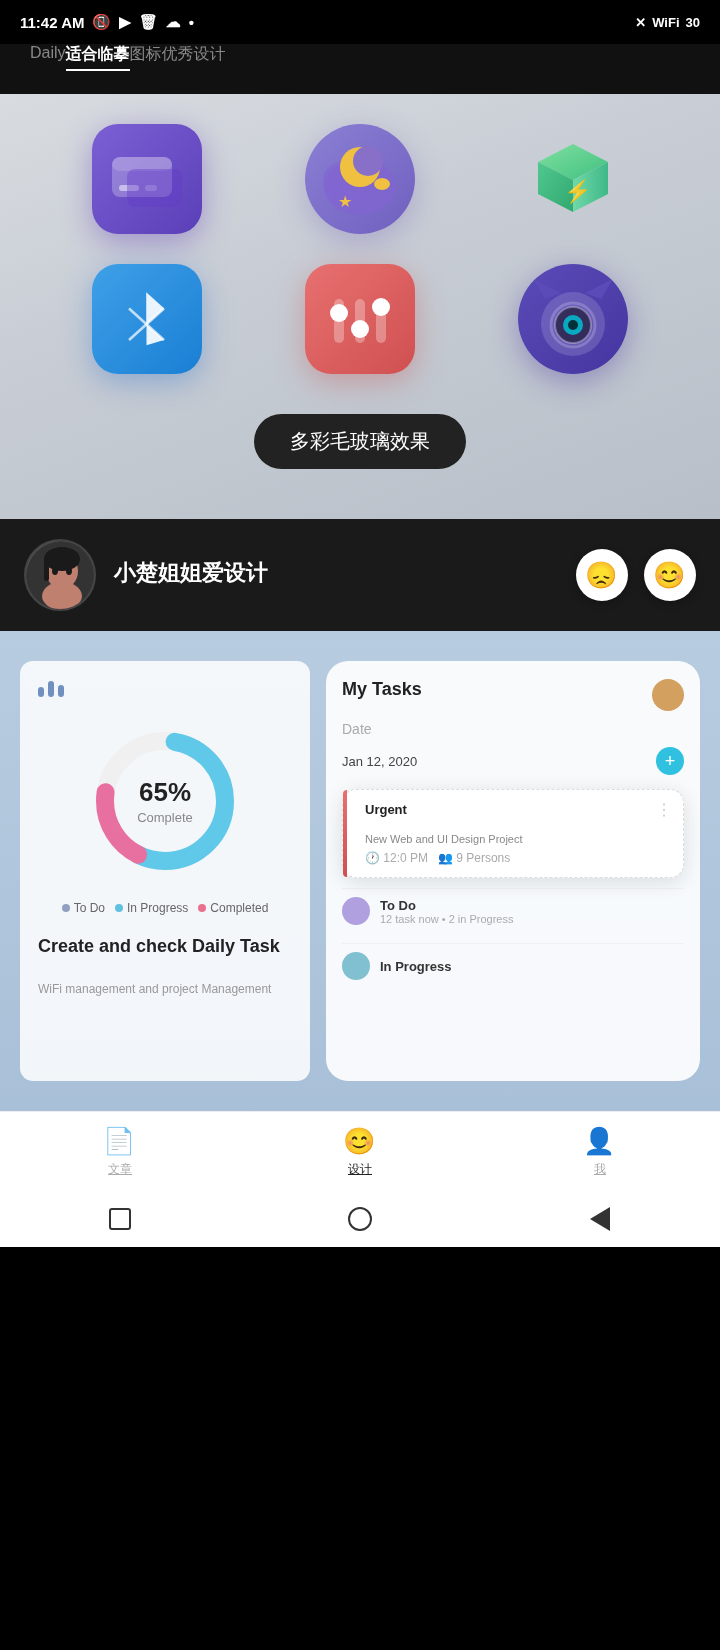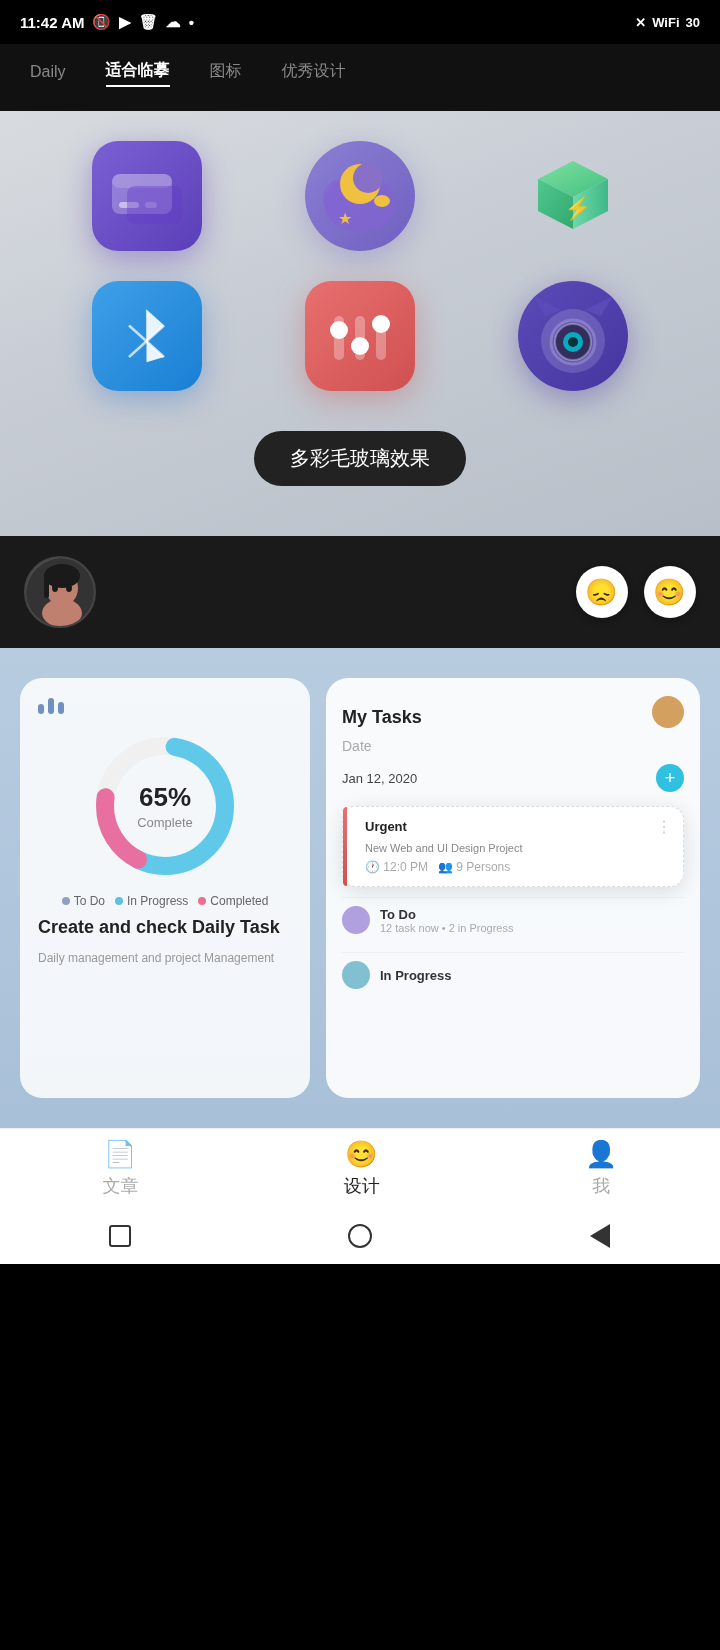--- a/index.html
+++ b/index.html
@@ -23,25 +23,24 @@
       color: #fff;
       font-size: 15px;
       font-weight: 600;
     }
     .status-left { display: flex; align-items: center; gap: 8px; }
     .status-right { display: flex; align-items: center; gap: 6px; font-size: 13px; }
 
     
     .nav-tabs {
       background: #111;
-      height: 67px;
-      display: flex;
-      align-items: center;
+      height: 50px;
+      display: flex;
+      align-items: flex-start;
       padding: 0 30px 8px;
-      gap: 40px;
     }
     .nav-tab {
       color: #888;
       font-size: 16px;
       padding-bottom: 4px;
       cursor: pointer;
     }
     .nav-tab.active {
       color: #fff;
       font-weight: 600;
@@ -173,26 +172,26 @@
       background: linear-gradient(180deg, #b8cce0 0%, #a8c0d8 100%);
       padding: 30px 20px;
       display: flex;
       gap: 16px;
       min-height: 480px;
     }
 
     
     .task-card-left {
       background: rgba(255,255,255,0.85);
-      border-radius: 22px;
+      border-radius: 13px;
       padding: 20px 18px;
       flex: 0 0 290px;
       display: flex;
       flex-direction: column;
-      gap: 8px;
+      gap: 20px;
     }
     .bar-icon {
       display: flex;
       gap: 4px;
       align-items: flex-end;
       margin-bottom: 4px;
     }
     .bar-icon span {
       display: block;
       width: 6px;
@@ -261,21 +260,21 @@
       flex: 1;
       display: flex;
       flex-direction: column;
       gap: 10px;
       position: relative;
       overflow: visible;
     }
     .tasks-header {
       display: flex;
       justify-content: space-between;
-      align-items: flex-end;
+      align-items: flex-start;
     }
     .tasks-title {
       font-size: 18px;
       font-weight: 700;
       color: #222;
     }
     .tasks-avatar {
       width: 32px;
       height: 32px;
       border-radius: 50%;
@@ -325,21 +324,21 @@
     .urgent-label {
       font-size: 13px;
       font-weight: 700;
       color: #222;
       margin-left: 8px;
     }
     .urgent-desc {
       font-size: 11px;
       color: #888;
       margin-left: 8px;
-      margin-top: 8px;
+      margin-top: 16px;
     }
     .urgent-meta {
       display: flex;
       gap: 10px;
       margin-left: 8px;
       margin-top: 6px;
       font-size: 12px;
       color: #aaa;
     }
     .more-dots {
@@ -391,22 +390,23 @@
       align-items: center;
       gap: 4px;
       cursor: pointer;
     }
     .bottom-nav-icon {
       font-size: 26px;
       color: #aaa;
     }
     .bottom-nav-icon.active-icon { color: #222; }
     .bottom-nav-label {
-      font-size: 18px;
+      font-size: 12px;
       color: #aaa;
+      text-decoration: underline;
     }
     .bottom-nav-label.active-label { color: #222; font-weight: 500; }
 
     
     .sys-nav {
       background: #fff;
       height: 56px;
       display: flex;
       align-items: center;
       justify-content: space-around;
@@ -581,20 +581,21 @@
       <ellipse cx="36" cy="55" rx="20" ry="14" fill="#c08070"></ellipse>
 
       <ellipse cx="36" cy="18" rx="18" ry="12" fill="#1a1a1a"></ellipse>
       <rect x="18" y="18" width="5" height="22" rx="2" fill="#1a1a1a"></rect>
 
       <ellipse cx="29" cy="30" rx="3" ry="4" fill="#1a1a1a"></ellipse>
       <ellipse cx="43" cy="30" rx="3" ry="4" fill="#1a1a1a"></ellipse>
     </svg>
   </div>
   <div class="author-info">
+    <div class="author-name">小楚姐姐爱设计</div>
   </div>
   <div class="author-actions">
     <div class="reaction-btn">
       <span>😞</span>
     </div>
     <div class="reaction-btn">
       <span>😊</span>
     </div>
   </div>
 </div>
@@ -633,21 +634,21 @@
         <div class="legend-dot" style="background:#60c0e0;"></div>
         <span>In Progress</span>
       </div>
       <div class="legend-item">
         <div class="legend-dot" style="background:#e87090;"></div>
         <span>Completed</span>
       </div>
     </div>
 
     <div class="card-title">Create and check Daily Task</div>
-    <div class="card-subtitle">Daily management and project Management</div>
+    <div class="card-subtitle">WiFi management and project Management</div>
   </div>
 
   <div class="task-card-right">
     <div class="tasks-header">
       <span class="tasks-title">My Tasks</span>
       <div class="tasks-avatar"></div>
     </div>
     <div class="tasks-date-label">Date</div>
     <div class="tasks-date">
       <span>Jan 12, 2020</span>

